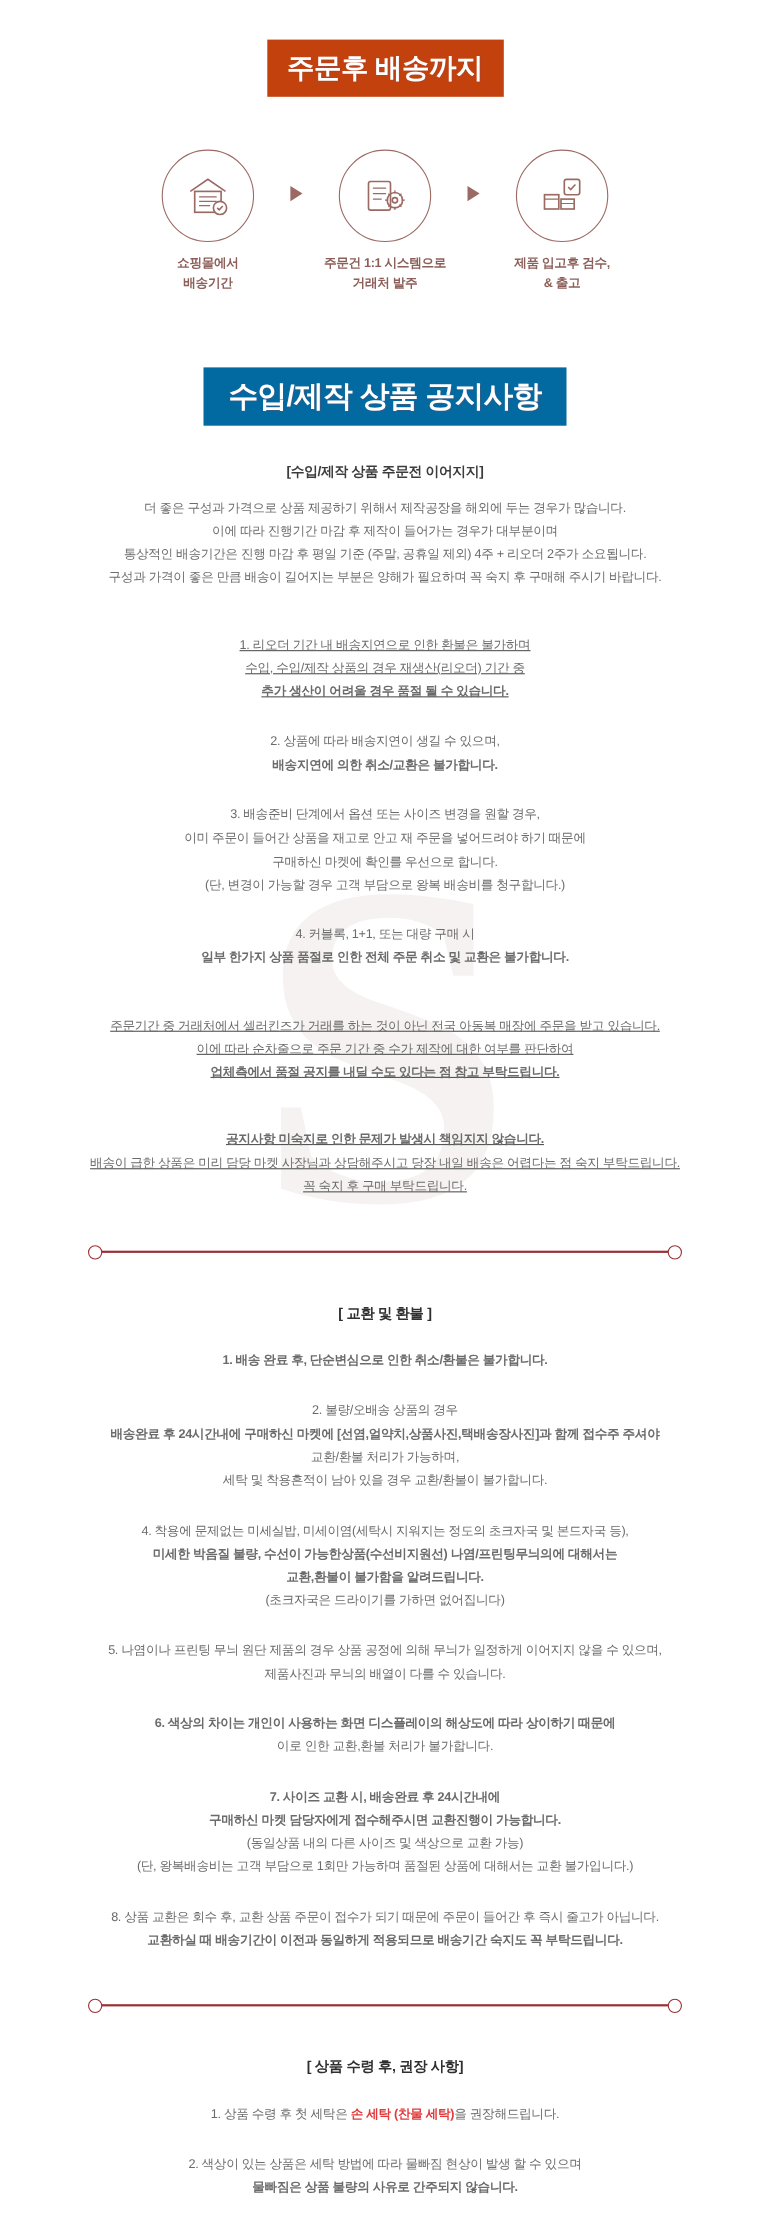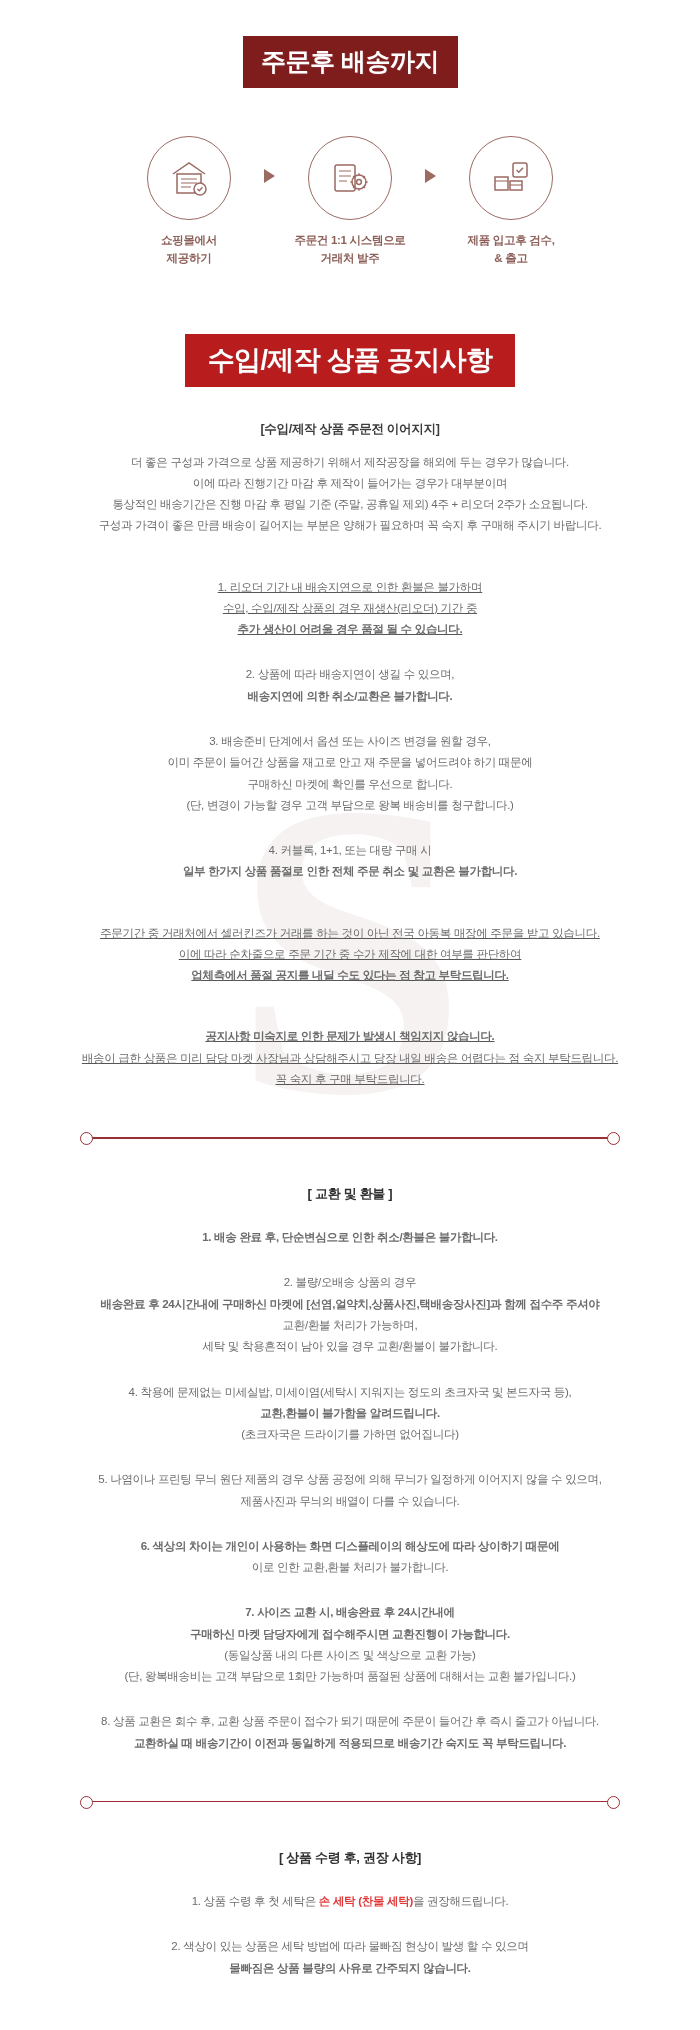--- a/index.html
+++ b/index.html
@@ -31,21 +31,21 @@
     z-index:0;
     pointer-events:none;
     user-select:none;
   }
   .content{position:relative;z-index:1;}
 
   
   .top-banner{
     margin:36px auto 0;
     width:215px;
-    background:#7f1d1d;
+    background:#c2410c;
     text-align:center;
     padding:9px 0 10px;
   }
   .top-banner .t{
     font-size:25px;
     font-weight:bold;
     color:#ffffff;
     letter-spacing:-0.5px;
     text-shadow:1px 1px 0 rgba(150,70,80,.35);
   }
@@ -80,21 +80,21 @@
     width:0;height:0;
     border-top:7px solid transparent;
     border-bottom:7px solid transparent;
     border-left:11px solid #9b6a63;
   }
 
   
   .title-band{
     margin:66px auto 16px;
     width:330px;
-    background:#b91c1c;
+    background:#0369a1;
     text-align:center;
     padding:8px 0 9px;
   }
   .title-band .t{
     font-size:27px;
     font-weight:bold;
     color:#ffffff;
     letter-spacing:-0.6px;
     text-shadow:1px 1px 0 rgba(150,70,80,.3);
   }
@@ -169,21 +169,21 @@
           <svg width="44" height="40" viewBox="0 0 44 40" fill="none" stroke="#9b6a63" stroke-width="1.5">
             <path d="M6 16 L22 5 L38 16"></path>
             <rect x="10" y="16" width="24" height="19"></rect>
             <path d="M14 21 h16 M14 25 h16 M14 29 h10" stroke-width="1.2"></path>
             <circle cx="33" cy="31" r="6" fill="#fff"></circle>
             <path d="M30.5 31 l1.8 1.8 l3.2 -3.6" stroke-width="1.4"></path>
           </svg>
         </div>
         <div class="cap">
             <div>쇼핑몰에서</div>
-            <div>제공하기</div>
+            <div>배송기간</div>
           </div>
       </div>
 
       <div class="arrow"></div>
 
       <div class="step">
         <div class="circle">
           <svg width="46" height="42" viewBox="0 0 46 42" fill="none" stroke="#9b6a63" stroke-width="1.5">
             <rect x="8" y="8" width="20" height="26" rx="2"></rect>
             <path d="M12 14 h12 M12 19 h12 M12 24 h8" stroke-width="1.2"></path>
@@ -277,20 +277,21 @@
             <p class="line red">1. 배송 완료 후, 단순변심으로 인한 취소/환불은 불가합니다.</p>
           </div>
           <div class="blk">
             <p class="line">2. 불량/오배송 상품의 경우</p>
             <p class="line red">배송완료 후 24시간내에 구매하신 마켓에 [선염,얼약치,상품사진,택배송장사진]과 함께 접수주 주셔야</p>
             <p class="line">교환/환불 처리가 가능하며,</p>
             <p class="line">세탁 및 착용흔적이 남아 있을 경우 교환/환불이 불가합니다.</p>
           </div>
           <div class="blk">
             <p class="line">4. 착용에 문제없는 미세실밥, 미세이염(세탁시 지워지는 정도의 초크자국 및 본드자국 등),</p>
+            <p class="line red">미세한 박음질 불량, 수선이 가능한상품(수선비지원선) 나염/프린팅무늬의에 대해서는</p>
             <p class="line red">교환,환불이 불가함을 알려드립니다.</p>
             <p class="line">(초크자국은 드라이기를 가하면 없어집니다)</p>
           </div>
           <div class="blk">
             <p class="line">5. 나염이나 프린팅 무늬 원단 제품의 경우 상품 공정에 의해 무늬가 일정하게 이어지지 않을 수 있으며,</p>
             <p class="line">제품사진과 무늬의 배열이 다를 수 있습니다.</p>
           </div>
           <div class="blk">
             <p class="line red">6. 색상의 차이는 개인이 사용하는 화면 디스플레이의 해상도에 따라 상이하기 때문에</p>
             <p class="line">이로 인한 교환,환불 처리가 불가합니다.</p>

